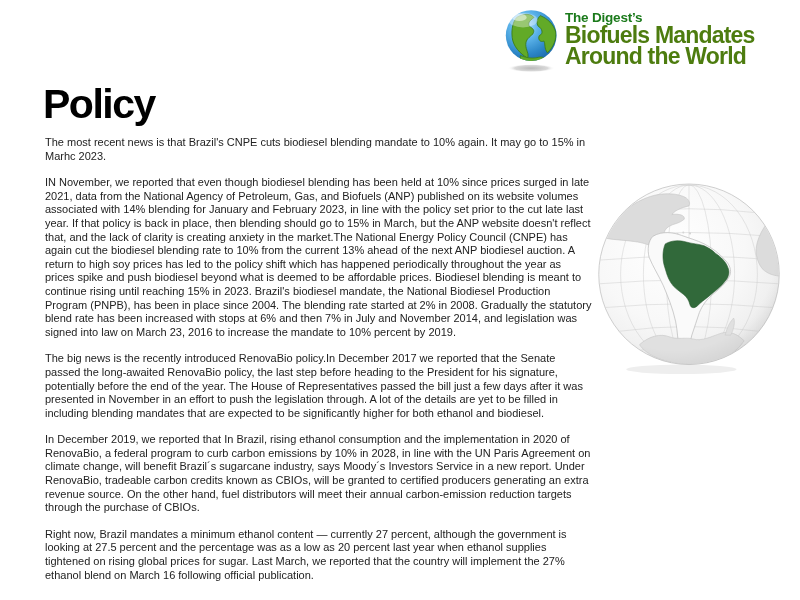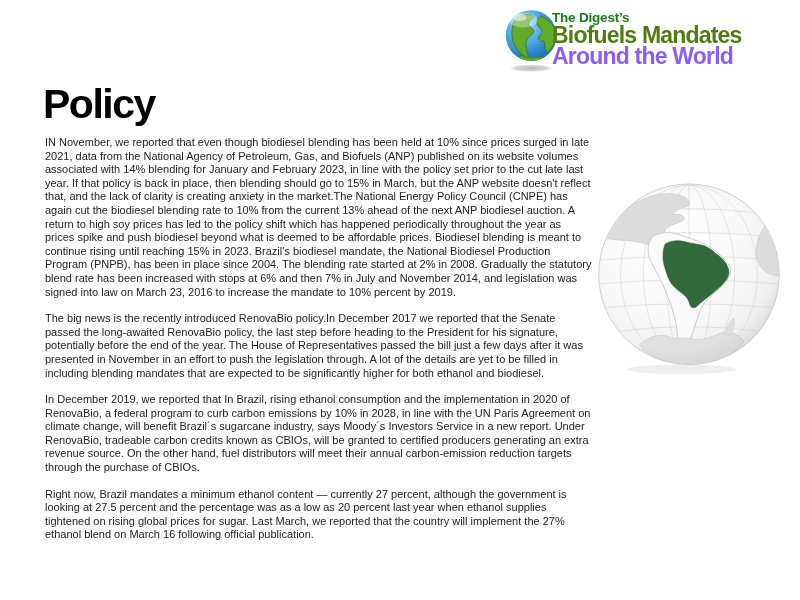--- a/index.html
+++ b/index.html
@@ -5,24 +5,24 @@
   html,body{margin:0;padding:0;}
   body{
     width:800px;height:600px;position:relative;overflow:hidden;
     background:#ffffff;
     font-family:"Liberation Sans","DejaVu Sans",sans-serif;
     -webkit-font-smoothing:antialiased;
   }
   
   .masthead{position:absolute;top:8px;left:504px;width:290px;height:70px;}
   .logo-globe{position:absolute;left:0;top:0;}
-  .logo-text{position:absolute;left:48px;top:3px;white-space:nowrap;}
+  .logo-text{position:absolute;left:61px;top:3px;white-space:nowrap;}
   .logo-l1{font-size:13.5px;font-weight:bold;color:#1b7a1b;line-height:14px;letter-spacing:-0.2px;}
   .logo-l2{font-size:23px;font-weight:bold;color:#4d7c0f;line-height:21px;letter-spacing:-0.8px;}
-  .logo-l3{font-size:23px;font-weight:bold;color:#8b5cf6;line-height:21px;letter-spacing:-0.8px;}
+  .logo-l3{font-size:23px;font-weight:bold;color:#4d7c0f;line-height:21px;letter-spacing:-0.8px;}
   
   .article{position:absolute;left:45px;top:82px;width:547px;}
   .article h1{
     margin:0 0 10px -2px;font-size:41px;line-height:44px;font-weight:bold;
     letter-spacing:-1.5px;color:#000;
   }
   .article p{
     margin:0 0 13px 0;font-size:11px;line-height:13.6px;color:#222222;
   }
   
@@ -61,20 +61,21 @@
   </svg>
   <div class="logo-text">
     <div class="logo-l1">The Digest’s</div>
     <div class="logo-l2">Biofuels Mandates</div>
     <div class="logo-l3">Around the World</div>
   </div>
 </header>
 
 <main class="article">
   <h1>Policy</h1>
+  <p>The most recent news is that Brazil's CNPE cuts biodiesel blending mandate to 10% again. It may go to 15% in Marhc 2023.</p>
   <p>IN November, we reported that even though biodiesel blending has been held at 10% since prices surged in late 2021, data from the National Agency of Petroleum, Gas, and Biofuels (ANP) published on its website volumes associated with 14% blending for January and February 2023, in line with the policy set prior to the cut late last year. If that policy is back in place, then blending should go to 15% in March, but the ANP website doesn't reflect that, and the lack of clarity is creating anxiety in the market.The National Energy Policy Council (CNPE) has again cut the biodiesel blending rate to 10% from the current 13% ahead of the next ANP biodiesel auction. A return to high soy prices has led to the policy shift which has happened periodically throughout the year as prices spike and push biodiesel beyond what is deemed to be affordable prices. Biodiesel blending is meant to continue rising until reaching 15% in 2023. Brazil's biodiesel mandate, the National Biodiesel Production Program (PNPB), has been in place since 2004. The blending rate started at 2% in 2008. Gradually the statutory blend rate has been increased with stops at 6% and then 7% in July and November 2014, and legislation was signed into law on March 23, 2016 to increase the mandate to 10% percent by 2019.</p>
   <p>The big news is the recently introduced RenovaBio policy.In December 2017 we reported that the Senate passed the long-awaited RenovaBio policy, the last step before heading to the President for his signature, potentially before the end of the year. The House of Representatives passed the bill just a few days after it was presented in November in an effort to push the legislation through. A lot of the details are yet to be filled in including blending mandates that are expected to be significantly higher for both ethanol and biodiesel.</p>
   <p>In December 2019, we reported that In Brazil, rising ethanol consumption and the implementation in 2020 of RenovaBio, a federal program to curb carbon emissions by 10% in 2028, in line with the UN Paris Agreement on climate change, will benefit Brazil´s sugarcane industry, says Moody´s Investors Service in a new report. Under RenovaBio, tradeable carbon credits known as CBIOs, will be granted to certified producers generating an extra revenue source. On the other hand, fuel distributors will meet their annual carbon-emission reduction targets through the purchase of CBIOs.</p>
   <p>Right now, Brazil mandates a minimum ethanol content — currently 27 percent, although the government is looking at 27.5 percent and the percentage was as a low as 20 percent last year when ethanol supplies tightened on rising global prices for sugar. Last March, we reported that the country will implement the 27% ethanol blend on March 16 following official publication.</p>
 </main>
 
 <aside class="map">
   <svg width="190" height="198" viewBox="0 0 200 208" aria-hidden="true">
     <defs>
       <radialGradient id="ocean" cx="40%" cy="35%" r="75%">

